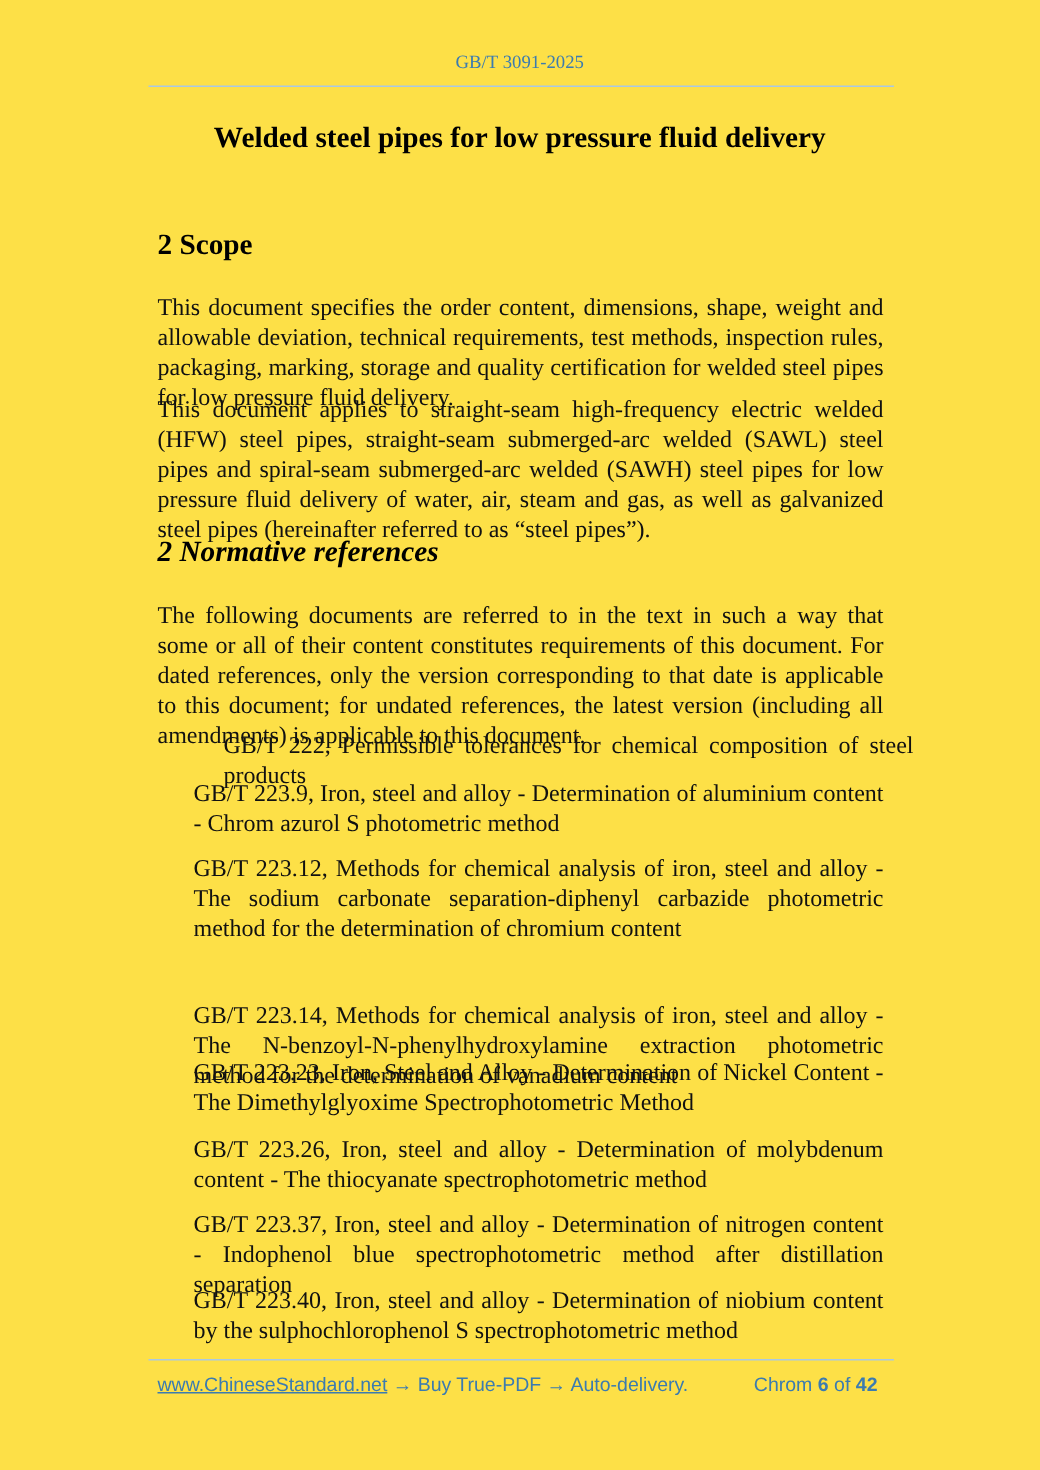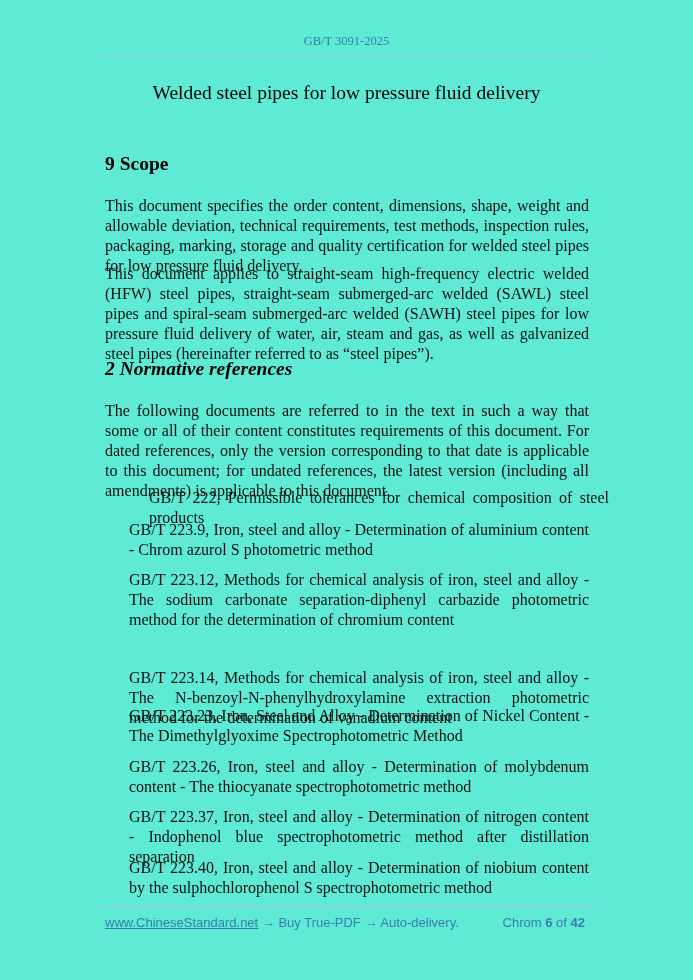--- a/index.html
+++ b/index.html
@@ -1,25 +1,25 @@
 <!DOCTYPE html>
 <html><head>
 <meta charset="utf-8">
 <style>
   html, body { margin: 0; padding: 0; background: #ffffff; }
   body { width: 693px; height: 980px; position: relative; overflow: hidden; }
-  .page { position: absolute; left: 0; top: 0; width: 693px; height: 980px; background: #5eead4; }
+  .page { position: absolute; left: 0; top: 0; width: 693px; height: 980px; background: #fde047; }
   .hdr-code {
     position: absolute; top: 34px; left: 0; width: 693px; text-align: center;
     font-family: "Liberation Serif", serif; font-size: 12.5px; color: #3b7bb0;
   }
   .rule { position: absolute; left: 99px; width: 497px; height: 1px; background: #a9c8e3; }
   .title {
     position: absolute; top: 82px; left: 0; width: 693px; text-align: center;
-    font-family: "Liberation Serif", serif; font-weight: normal; font-size: 19.5px; color: #000;
+    font-family: "Liberation Serif", serif; font-weight: bold; font-size: 19.5px; color: #000;
   }
   .body-text {
     font-family: Liberation Serif, serif; font-size: 16px; color: #111; line-height: 20px;
   }
   .h1 {
     position: absolute; left: 105px;
     font-family: "Liberation Serif", serif; font-weight: bold; font-size: 19.5px; color: #000;
   }
   .para { position: absolute; left: 105px; width: 484px; text-align: justify; }
   .ref { position: absolute; left: 129px; width: 460px; text-align: justify; }
@@ -34,21 +34,21 @@
 </head>
 <body>
 
 <div class="page">
 
   <div class="hdr-code">GB/T 3091-2025</div>
   <div class="rule" style="top:57px;"></div>
 
   <div class="title">Welded steel pipes for low pressure fluid delivery</div>
 
-  <div class="h1" style="top:153px;">9 Scope</div>
+  <div class="h1" style="top:153px;">2 Scope</div>
 
   <div class="para body-text" style="top:196px;">This document specifies the order content, dimensions, shape, weight and allowable deviation, technical requirements, test methods, inspection rules, packaging, marking, storage and quality certification for welded steel pipes for low pressure fluid delivery.</div>
   <div class="para body-text" style="top:264px;">This document applies to straight-seam high-frequency electric welded (HFW) steel pipes, straight-seam submerged-arc welded (SAWL) steel pipes and spiral-seam submerged-arc welded (SAWH) steel pipes for low pressure fluid delivery of water, air, steam and gas, as well as galvanized steel pipes (hereinafter referred to as “steel pipes”).</div>
 
   <div class="h1" style="top:358px;font-style:italic;">2 Normative references</div>
 
   <div class="para body-text" style="top:401px;">The following documents are referred to in the text in such a way that some or all of their content constitutes requirements of this document. For dated references, only the version corresponding to that date is applicable to this document; for undated references, the latest version (including all amendments) is applicable to this document.</div>
 
   <div class="ref body-text" style="top:488px;margin-left:20px;">GB/T 222, Permissible tolerances for chemical composition of steel products</div>
   <div class="ref body-text" style="top:520px;">GB/T 223.9, Iron, steel and alloy - Determination of aluminium content - Chrom azurol S photometric method</div>

